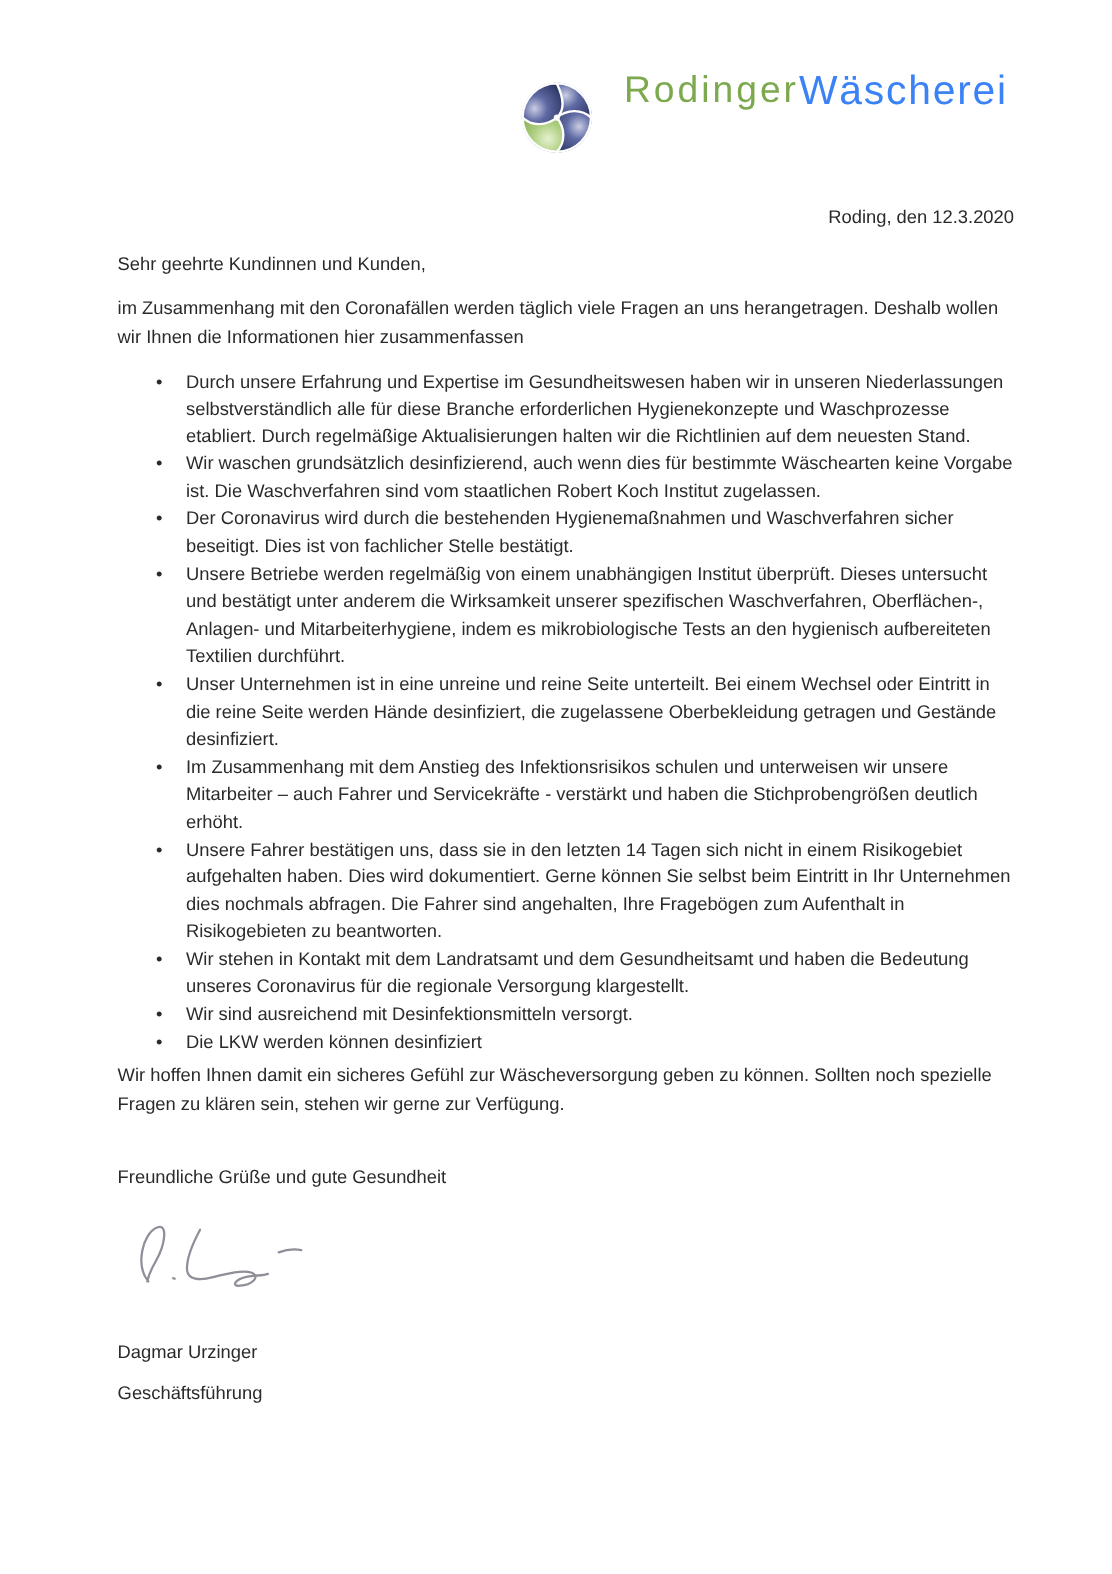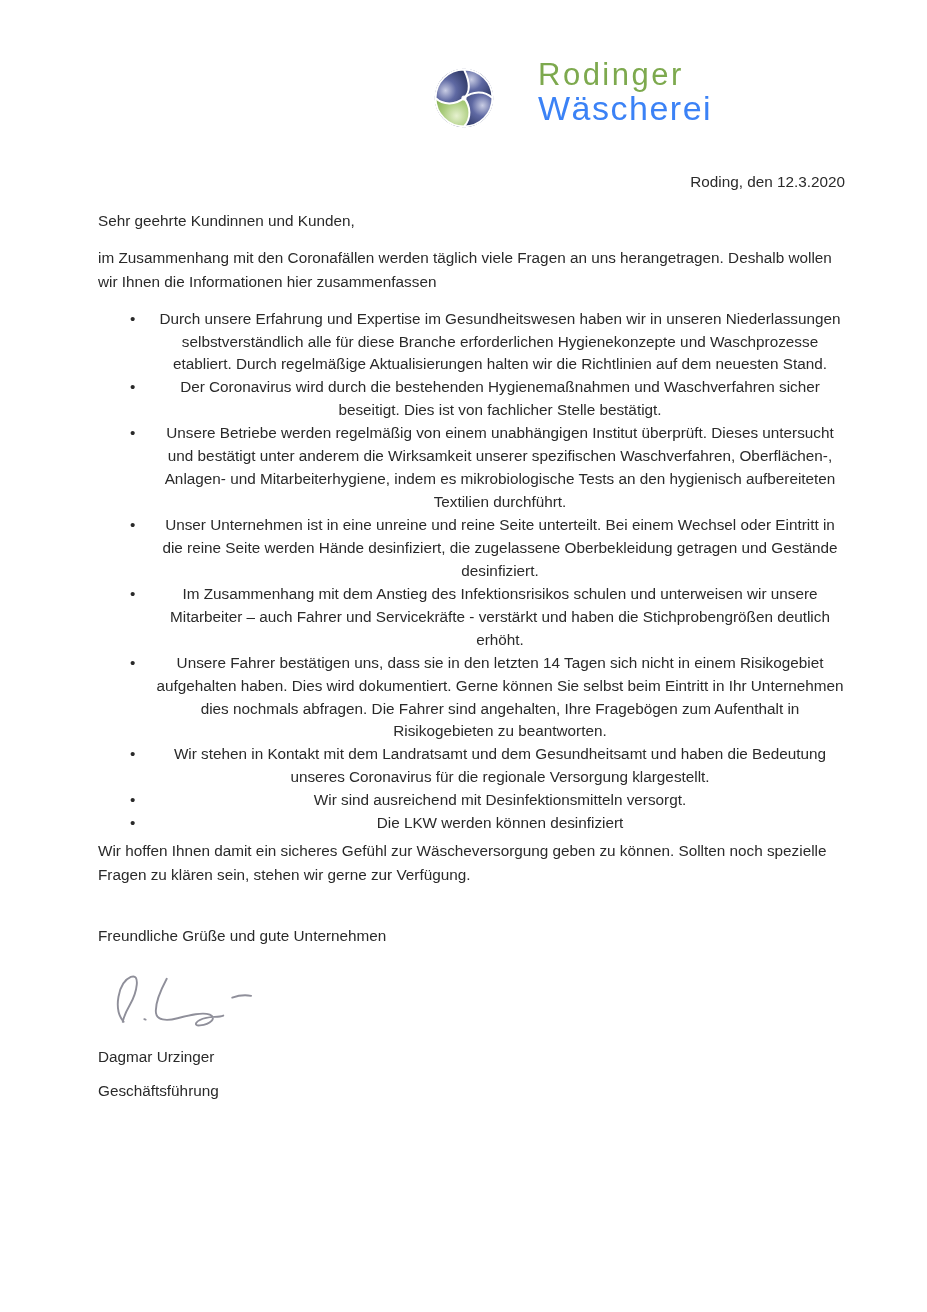--- a/index.html
+++ b/index.html
@@ -32,24 +32,23 @@
     height: 86px;
   }
   .logo-sphere {
     width: 76px;
     height: 76px;
     flex: 0 0 auto;
     margin-top: 3px;
   }
   .brand-text {
     display: flex;
-    flex-direction: column;
+    flex-direction: row;
     line-height: 1.04;
     padding-top: 2px;
-    margin-left: 18px;
   }
   .brand-line1 {
     font-size: 31px;
     letter-spacing: 2.5px;
     color: #7da94e;
     font-weight: 400;
   }
   .brand-line2 {
     font-size: 34px;
     letter-spacing: 1.5px;
@@ -78,21 +77,20 @@
     margin: 14px 0 0 0;
     padding: 0 0 0 30px;
     list-style: none;
   }
   ul.bullets li {
     position: relative;
     padding-left: 27px;
     font-size: 15.3px;
     line-height: 1.5;
     max-width: 690px;
-    text-align: center;
   }
   ul.bullets li::before {
     content: "\2022";
     position: absolute;
     left: 2px;
     top: 0;
     font-size: 15.3px;
   }
   .closing {
     font-size: 15.3px;
@@ -103,21 +101,21 @@
     font-size: 15.3px;
     margin-top: 38px;
     line-height: 1.5;
   }
   .signature {
     margin-top: 20px;
     height: 70px;
   }
   .sender-name {
     font-size: 15.3px;
-    margin-top: 4px;
+    margin-top: 28px;
     line-height: 1.5;
   }
   .sender-title {
     font-size: 15.3px;
     margin-top: 11px;
     line-height: 1.5;
   }
 </style>
 </head>
 <body>
@@ -162,20 +160,21 @@
 
   
   <div class="para">im Zusammenhang mit den Coronafällen werden täglich viele Fragen an uns herangetragen. Deshalb wollen wir Ihnen die Informationen hier zusammenfassen</div>
 
   
   <ul class="bullets">
 
       <li><span>Durch unsere Erfahrung und Expertise im Gesundheitswesen haben wir in unseren Niederlassungen selbstverständlich alle für diese Branche erforderlichen Hygienekonzepte und Waschprozesse etabliert. Durch regelmäßige Aktualisierungen halten wir die Richtlinien auf dem neuesten Stand.</span></li>
 
 
+      <li><span>Wir waschen grundsätzlich desinfizierend, auch wenn dies für bestimmte Wäschearten keine Vorgabe ist. Die Waschverfahren sind vom staatlichen Robert Koch Institut zugelassen.</span></li>
 
       <li><span>Der Coronavirus wird durch die bestehenden Hygienemaßnahmen und Waschverfahren sicher beseitigt. Dies ist von fachlicher Stelle bestätigt.</span></li>
 
       <li><span>Unsere Betriebe werden regelmäßig von einem unabhängigen Institut überprüft. Dieses untersucht und bestätigt unter anderem die Wirksamkeit unserer spezifischen Waschverfahren, Oberflächen-, Anlagen- und Mitarbeiterhygiene, indem es mikrobiologische Tests an den hygienisch aufbereiteten Textilien durchführt.</span></li>
 
       <li><span>Unser Unternehmen ist in eine unreine und reine Seite unterteilt. Bei einem Wechsel oder Eintritt in die reine Seite werden Hände desinfiziert, die zugelassene Oberbekleidung getragen und Gestände desinfiziert.</span></li>
 
       <li><span>Im Zusammenhang mit dem Anstieg des Infektionsrisikos schulen und unterweisen wir unsere Mitarbeiter – auch Fahrer und Servicekräfte - verstärkt und haben die Stichprobengrößen deutlich erhöht.</span></li>
 
       <li><span>Unsere Fahrer bestätigen uns, dass sie in den letzten 14 Tagen sich nicht in einem Risikogebiet aufgehalten haben. Dies wird dokumentiert. Gerne können Sie selbst beim Eintritt in Ihr Unternehmen dies nochmals abfragen. Die Fahrer sind angehalten, Ihre Fragebögen zum Aufenthalt in Risikogebieten zu beantworten.</span></li>
@@ -184,21 +183,21 @@
 
       <li><span>Wir sind ausreichend mit Desinfektionsmitteln versorgt.</span></li>
 
       <li><span>Die LKW werden können desinfiziert</span></li>
     </ul>
 
   
   <div class="closing">Wir hoffen Ihnen damit ein sicheres Gefühl zur Wäscheversorgung geben zu können. Sollten noch spezielle Fragen zu klären sein, stehen wir gerne zur Verfügung.</div>
 
   
-  <div class="regards">Freundliche Grüße und gute Unternehmen</div>
+  <div class="regards">Freundliche Grüße und gute Gesundheit</div>
 
   
   <svg class="signature" viewBox="0 0 220 78" width="220" height="70" aria-hidden="true">
     <g fill="none" stroke="#8f8f9a" stroke-width="2.1" stroke-linecap="round">
       <path d="M16,60 C4,46 10,16 24,10 C35,5.5 31,27 23,41 C19,48 16,55 15,60"></path>
       <path d="M39,57 l1.5,0.5"></path>
       <path d="M64,12 C56,27 51,41 52,50 C53,58 63,59.5 76,56 C90,52.5 104,49 112,52 C120,55.5 113,63 101,64 C93,64.8 96,58 108,55.5 C116,54 122,55 127,53"></path>
       <path d="M137,33 C144,30.5 153,30 158,31"></path>
     </g>
   </svg>

